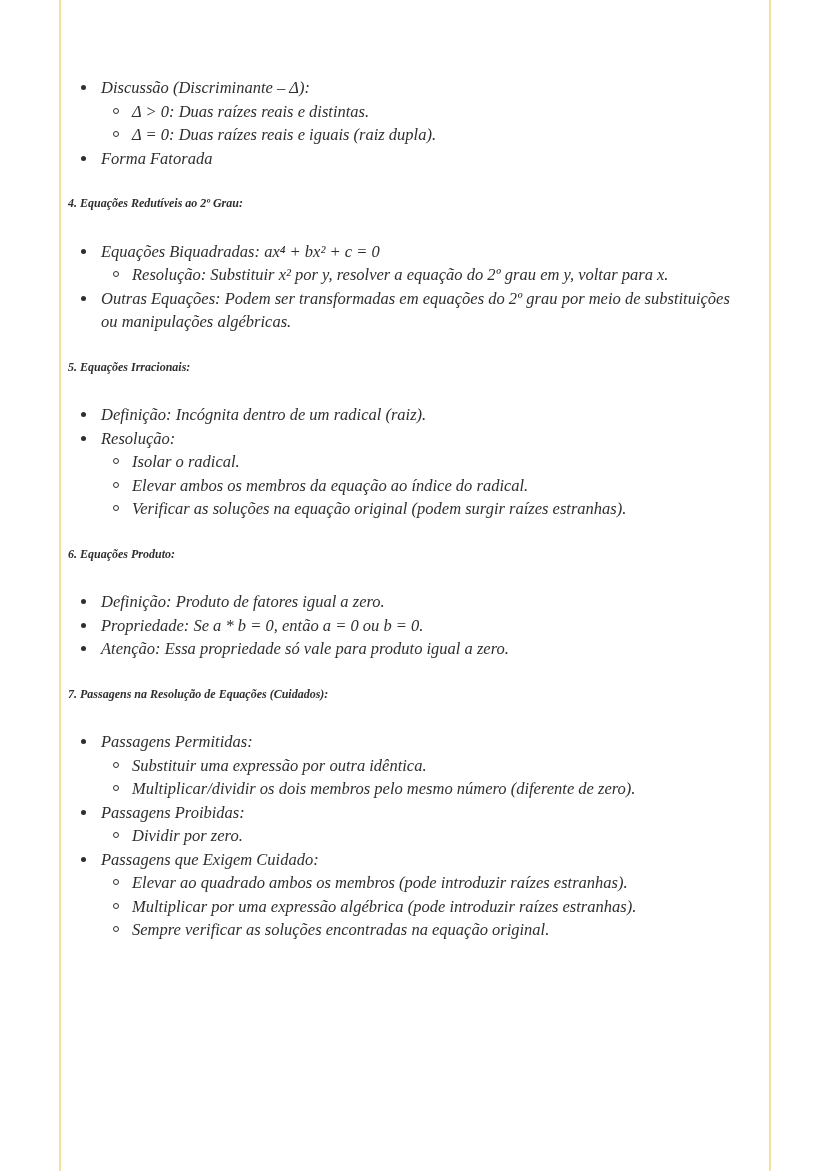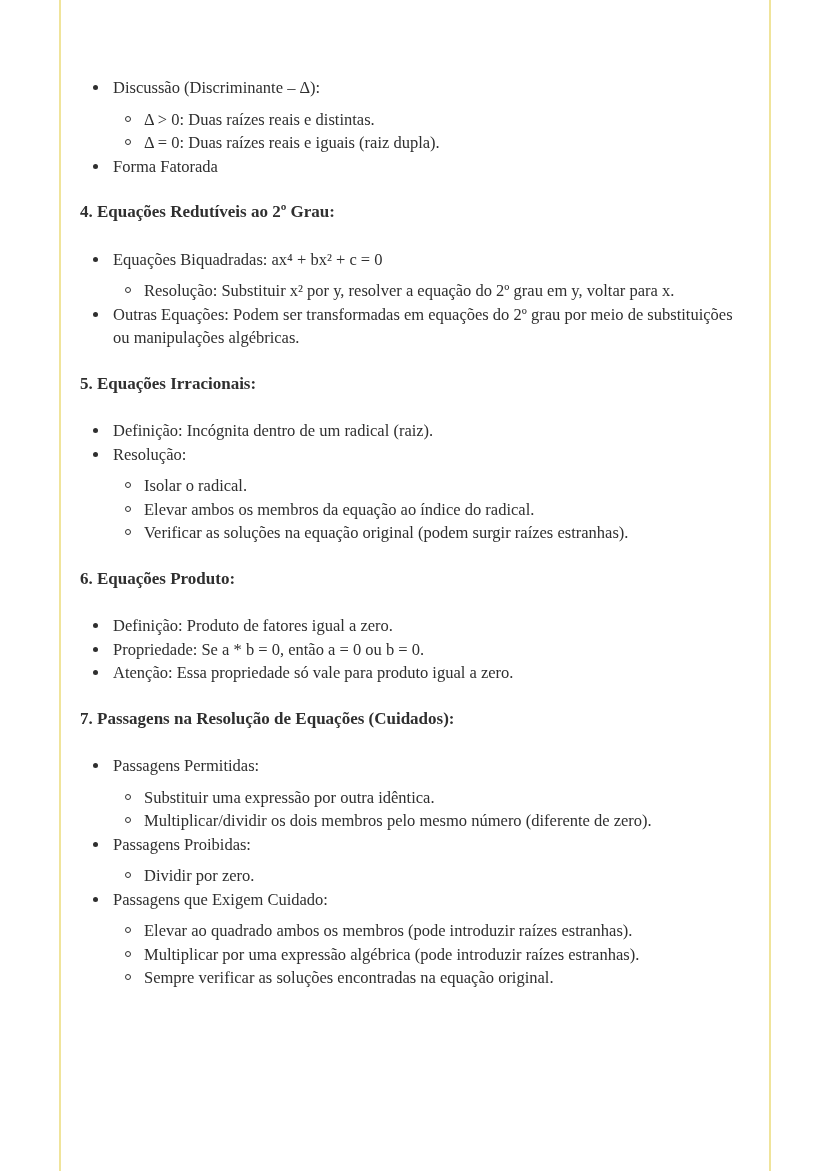--- a/index.html
+++ b/index.html
@@ -9,34 +9,35 @@
     font-family:"Liberation Serif","DejaVu Serif",serif;
     color:#2f2f2f;
     -webkit-font-smoothing:antialiased;
   }
   .page { position:relative; width:828px; height:1171px; background:#ffffff; overflow:hidden; }
   .rule { position:absolute; top:0; bottom:0; width:2px; background:#f0e49b; }
   .rule-left  { left:59px; }
   .rule-right { left:769px; }
   .content {
     position:absolute;
-    left:80px; right:83px; top:76px;
+    left:68px; right:83px; top:76px;
     font-size:16.5px;
     line-height:23.5px;
+    font-style:italic;
   }
   h3.sec-heading {
-    font-size:17px;
+    font-size:12px;
     line-height:23.5px;
     font-weight:bold;
     margin:22px 0 24px 0;
     color:#2f2f2f;
   }
   ul { list-style:none; }
   ul.l1 { padding-left:33px; }
-  ul.l2 { padding-left:31px;margin-top:8px; }
+  ul.l2 { padding-left:31px; }
   li { position:relative; }
   ul.l1 > li::before {
     content:"";
     position:absolute;
     left:-20px; top:9px;
     width:5px; height:5px;
     border-radius:50%;
     background:#2f2f2f;
   }
   ul.l2 > li::before {

